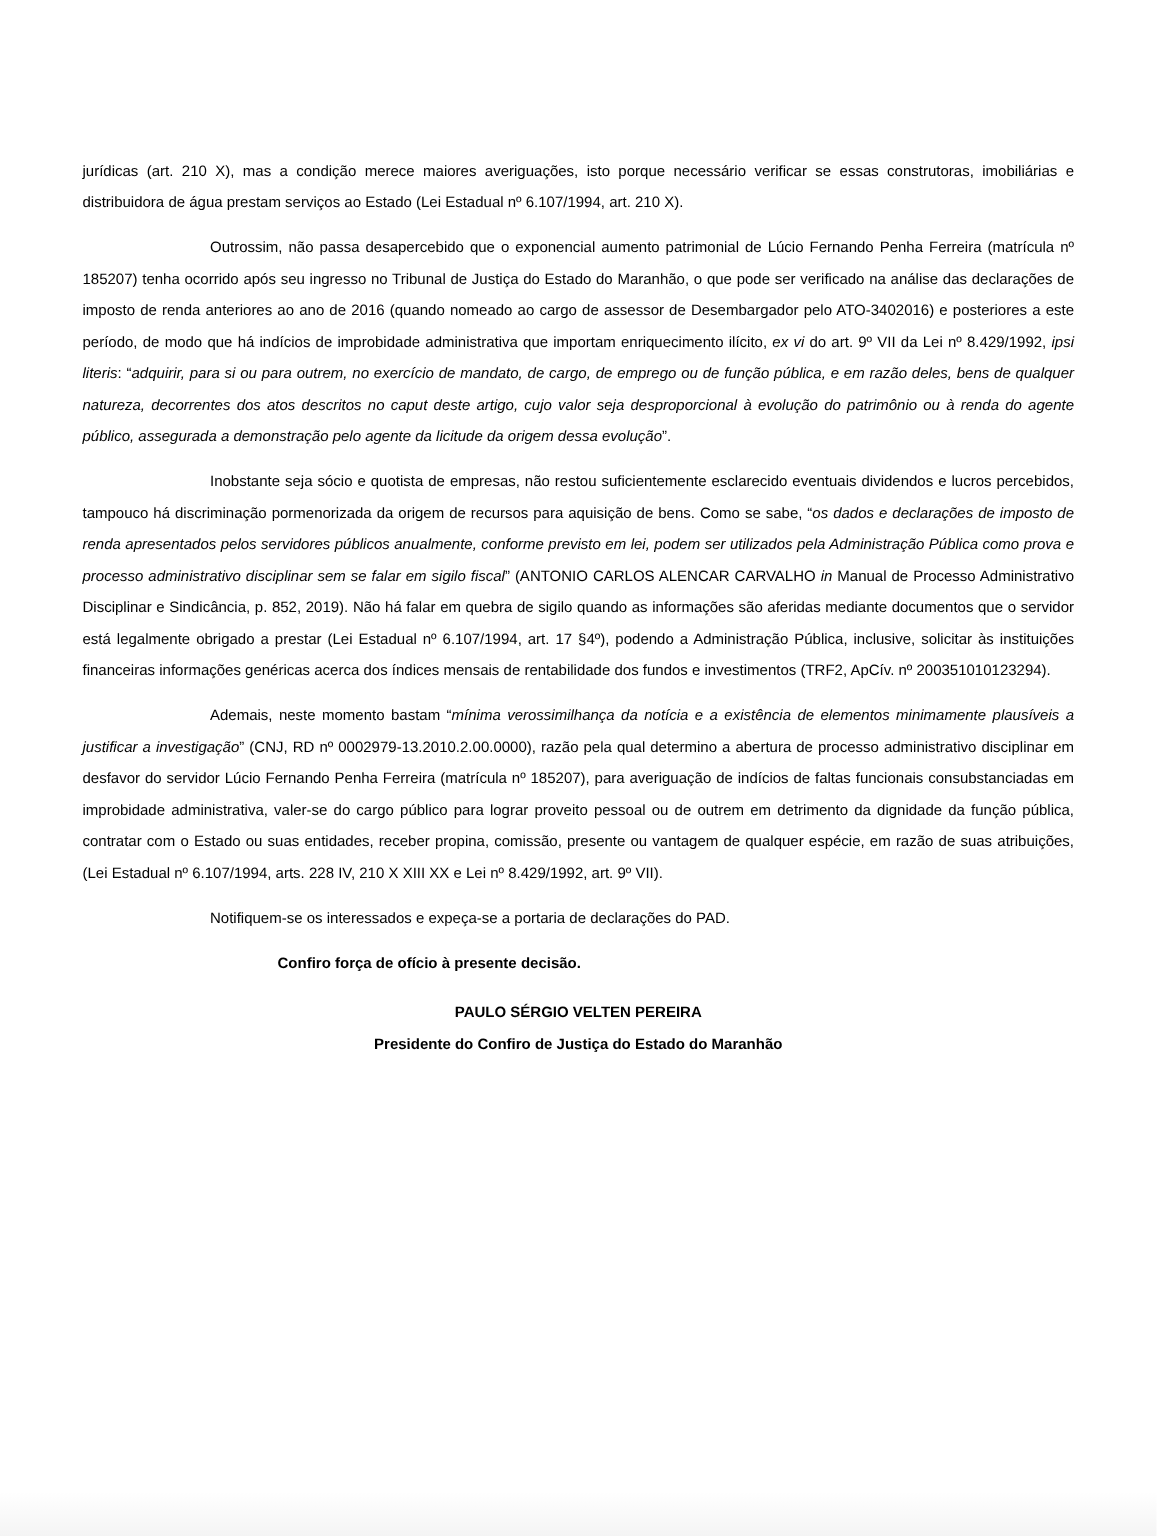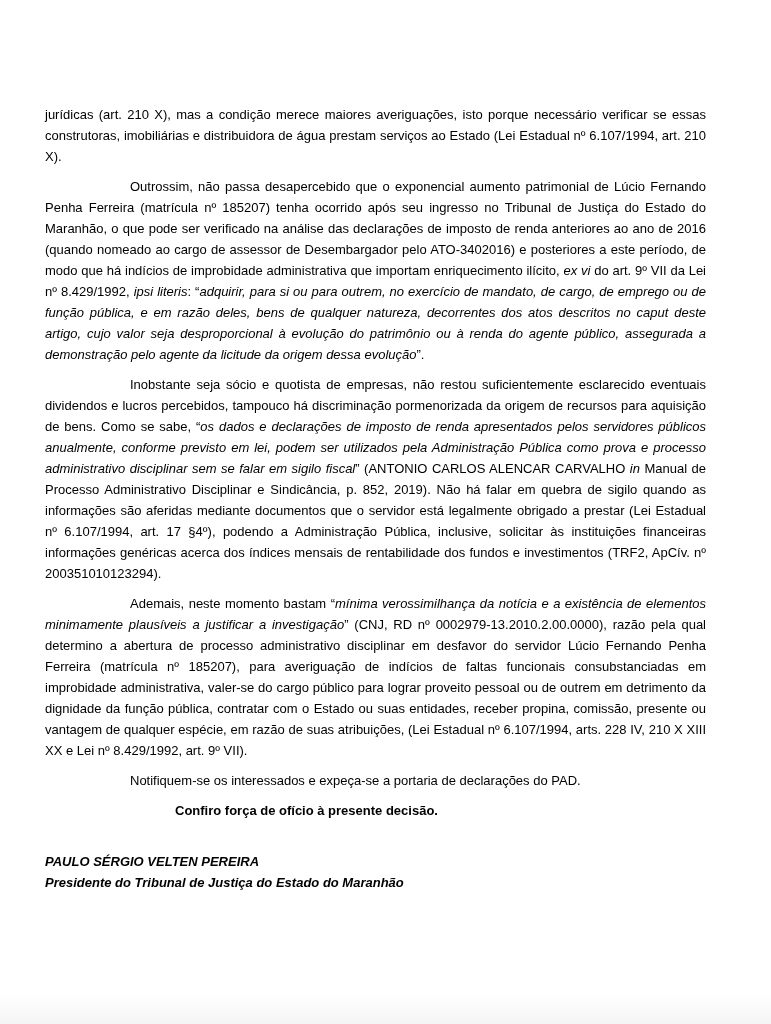--- a/index.html
+++ b/index.html
@@ -11,47 +11,47 @@
     height: 1024px;
     background: #ffffff;
     overflow: hidden;
     position: relative;
     font-family: "Liberation Sans", "DejaVu Sans", sans-serif;
     color: #000000;
   }
   .doc {
     position: absolute;
     top: 104px;
-    left: 45px;
+    left: 55px;
     width: 661px;
-    font-size: 13px;
+    font-size: 10px;
     line-height: 21px;
     text-align: justify;
   }
   .para {
     margin: 0 0 9px 0;
   }
   .para.indent {
     text-indent: 85px;
   }
   .para.bold {
     font-weight: bold;
   }
   span.italic {
     font-style: italic;
   }
   span.bold {
     font-weight: bold;
     margin-left: 45px;
   }
   .signature {
-    margin-top: 30px;
+    margin-top: 12px;
+    text-align: center;
     font-weight: bold;
     text-indent: 0;
-    font-style: italic;
   }
   .sig-name {
     line-height: 21px;
   }
   .sig-title {
     line-height: 21px;
   }
   .page-bottom-fade {
     position: absolute;
     left: 0;
@@ -70,17 +70,17 @@
       <div class="para"><span>jurídicas (art. 210 X), mas a condição merece maiores averiguações, isto porque necessário verificar se essas construtoras, imobiliárias e distribuidora de água prestam serviços ao Estado (Lei Estadual nº 6.107/1994, art. 210 X).</span></div>
       <div class="para indent"><span>Outrossim, não passa desapercebido que o exponencial aumento patrimonial de Lúcio Fernando Penha Ferreira (matrícula nº 185207) tenha ocorrido após seu ingresso no Tribunal de Justiça do Estado do Maranhão, o que pode ser verificado na análise das declarações de imposto de renda anteriores ao ano de 2016 (quando nomeado ao cargo de assessor de Desembargador pelo ATO-3402016) e posteriores a este período, de modo que há indícios de improbidade administrativa que importam enriquecimento ilícito, </span><span class="italic">ex vi</span><span> do art. 9º VII da Lei nº 8.429/1992, </span><span class="italic">ipsi literis</span><span>: “</span><span class="italic">adquirir, para si ou para outrem, no exercício de mandato, de cargo, de emprego ou de função pública, e em razão deles, bens de qualquer natureza, decorrentes dos atos descritos no caput deste artigo, cujo valor seja desproporcional à evolução do patrimônio ou à renda do agente público, assegurada a demonstração pelo agente da licitude da origem dessa evolução</span><span>”.</span></div>
       <div class="para indent"><span>Inobstante seja sócio e quotista de empresas, não restou suficientemente esclarecido eventuais dividendos e lucros percebidos, tampouco há discriminação pormenorizada da origem de recursos para aquisição de bens. Como se sabe, “</span><span class="italic">os dados e declarações de imposto de renda apresentados pelos servidores públicos anualmente, conforme previsto em lei, podem ser utilizados pela Administração Pública como prova e processo administrativo disciplinar sem se falar em sigilo fiscal</span><span>” (ANTONIO CARLOS ALENCAR CARVALHO </span><span class="italic">in</span><span> Manual de Processo Administrativo Disciplinar e Sindicância, p. 852, 2019). Não há falar em quebra de sigilo quando as informações são aferidas mediante documentos que o servidor está legalmente obrigado a prestar (Lei Estadual nº 6.107/1994, art. 17 §4º), podendo a Administração Pública, inclusive, solicitar às instituições financeiras informações genéricas acerca dos índices mensais de rentabilidade dos fundos e investimentos (TRF2, ApCív. nº 200351010123294).</span></div>
       <div class="para indent"><span>Ademais, neste momento bastam “</span><span class="italic">mínima verossimilhança da notícia e a existência de elementos minimamente plausíveis a justificar a investigação</span><span>” (CNJ, RD nº 0002979-13.2010.2.00.0000), razão pela qual determino a abertura de processo administrativo disciplinar em desfavor do servidor Lúcio Fernando Penha Ferreira (matrícula nº 185207), para averiguação de indícios de faltas funcionais consubstanciadas em improbidade administrativa, valer-se do cargo público para lograr proveito pessoal ou de outrem em detrimento da dignidade da função pública, contratar com o Estado ou suas entidades, receber propina, comissão, presente ou vantagem de qualquer espécie, em razão de suas atribuições, (Lei Estadual nº 6.107/1994, arts. 228 IV, 210 X XIII XX e Lei nº 8.429/1992, art. 9º VII).</span></div>
       <div class="para indent"><span>Notifiquem-se os interessados e expeça-se a portaria de declarações do PAD.</span></div>
       <div class="para indent bold"><span class="bold">Confiro força de ofício à presente decisão.</span></div>
     </div>
 
   <div class="signature">
     <div class="sig-name">PAULO SÉRGIO VELTEN PEREIRA</div>
-    <div class="sig-title">Presidente do Tribunal de Justiça do Estado do Maranhão</div>
+    <div class="sig-title">Presidente do Confiro de Justiça do Estado do Maranhão</div>
   </div>
 </div>
 
 <div class="page-bottom-fade"></div>
 
 </body></html>

